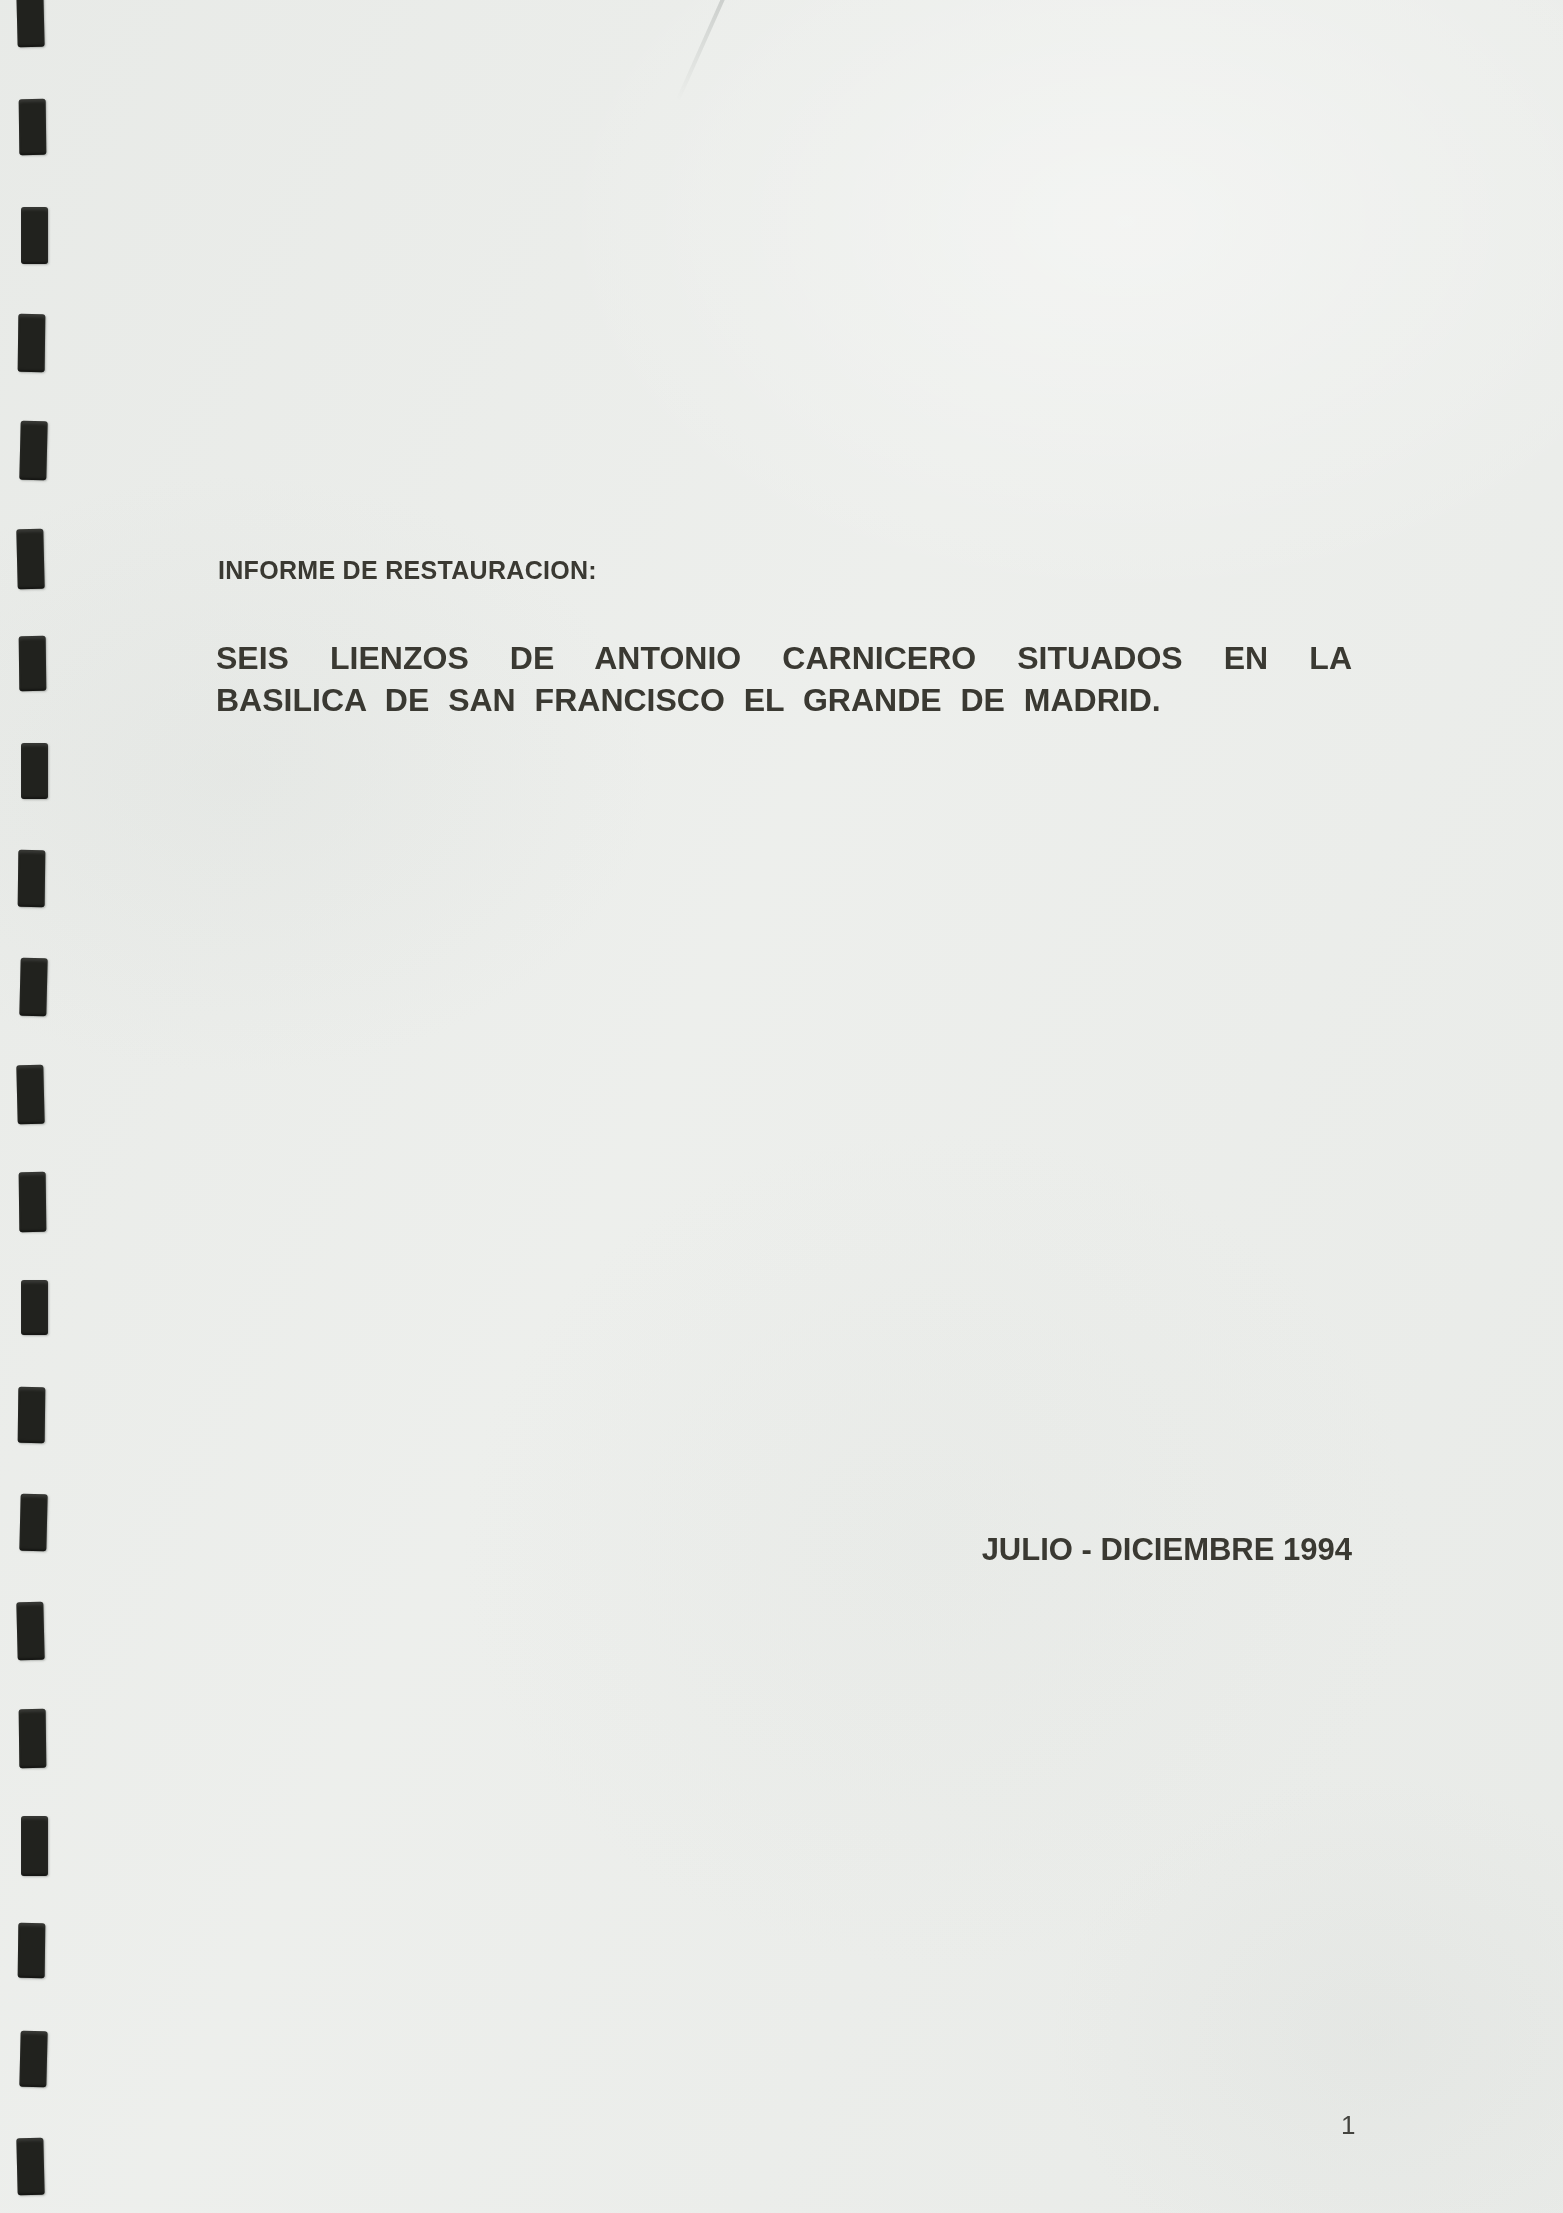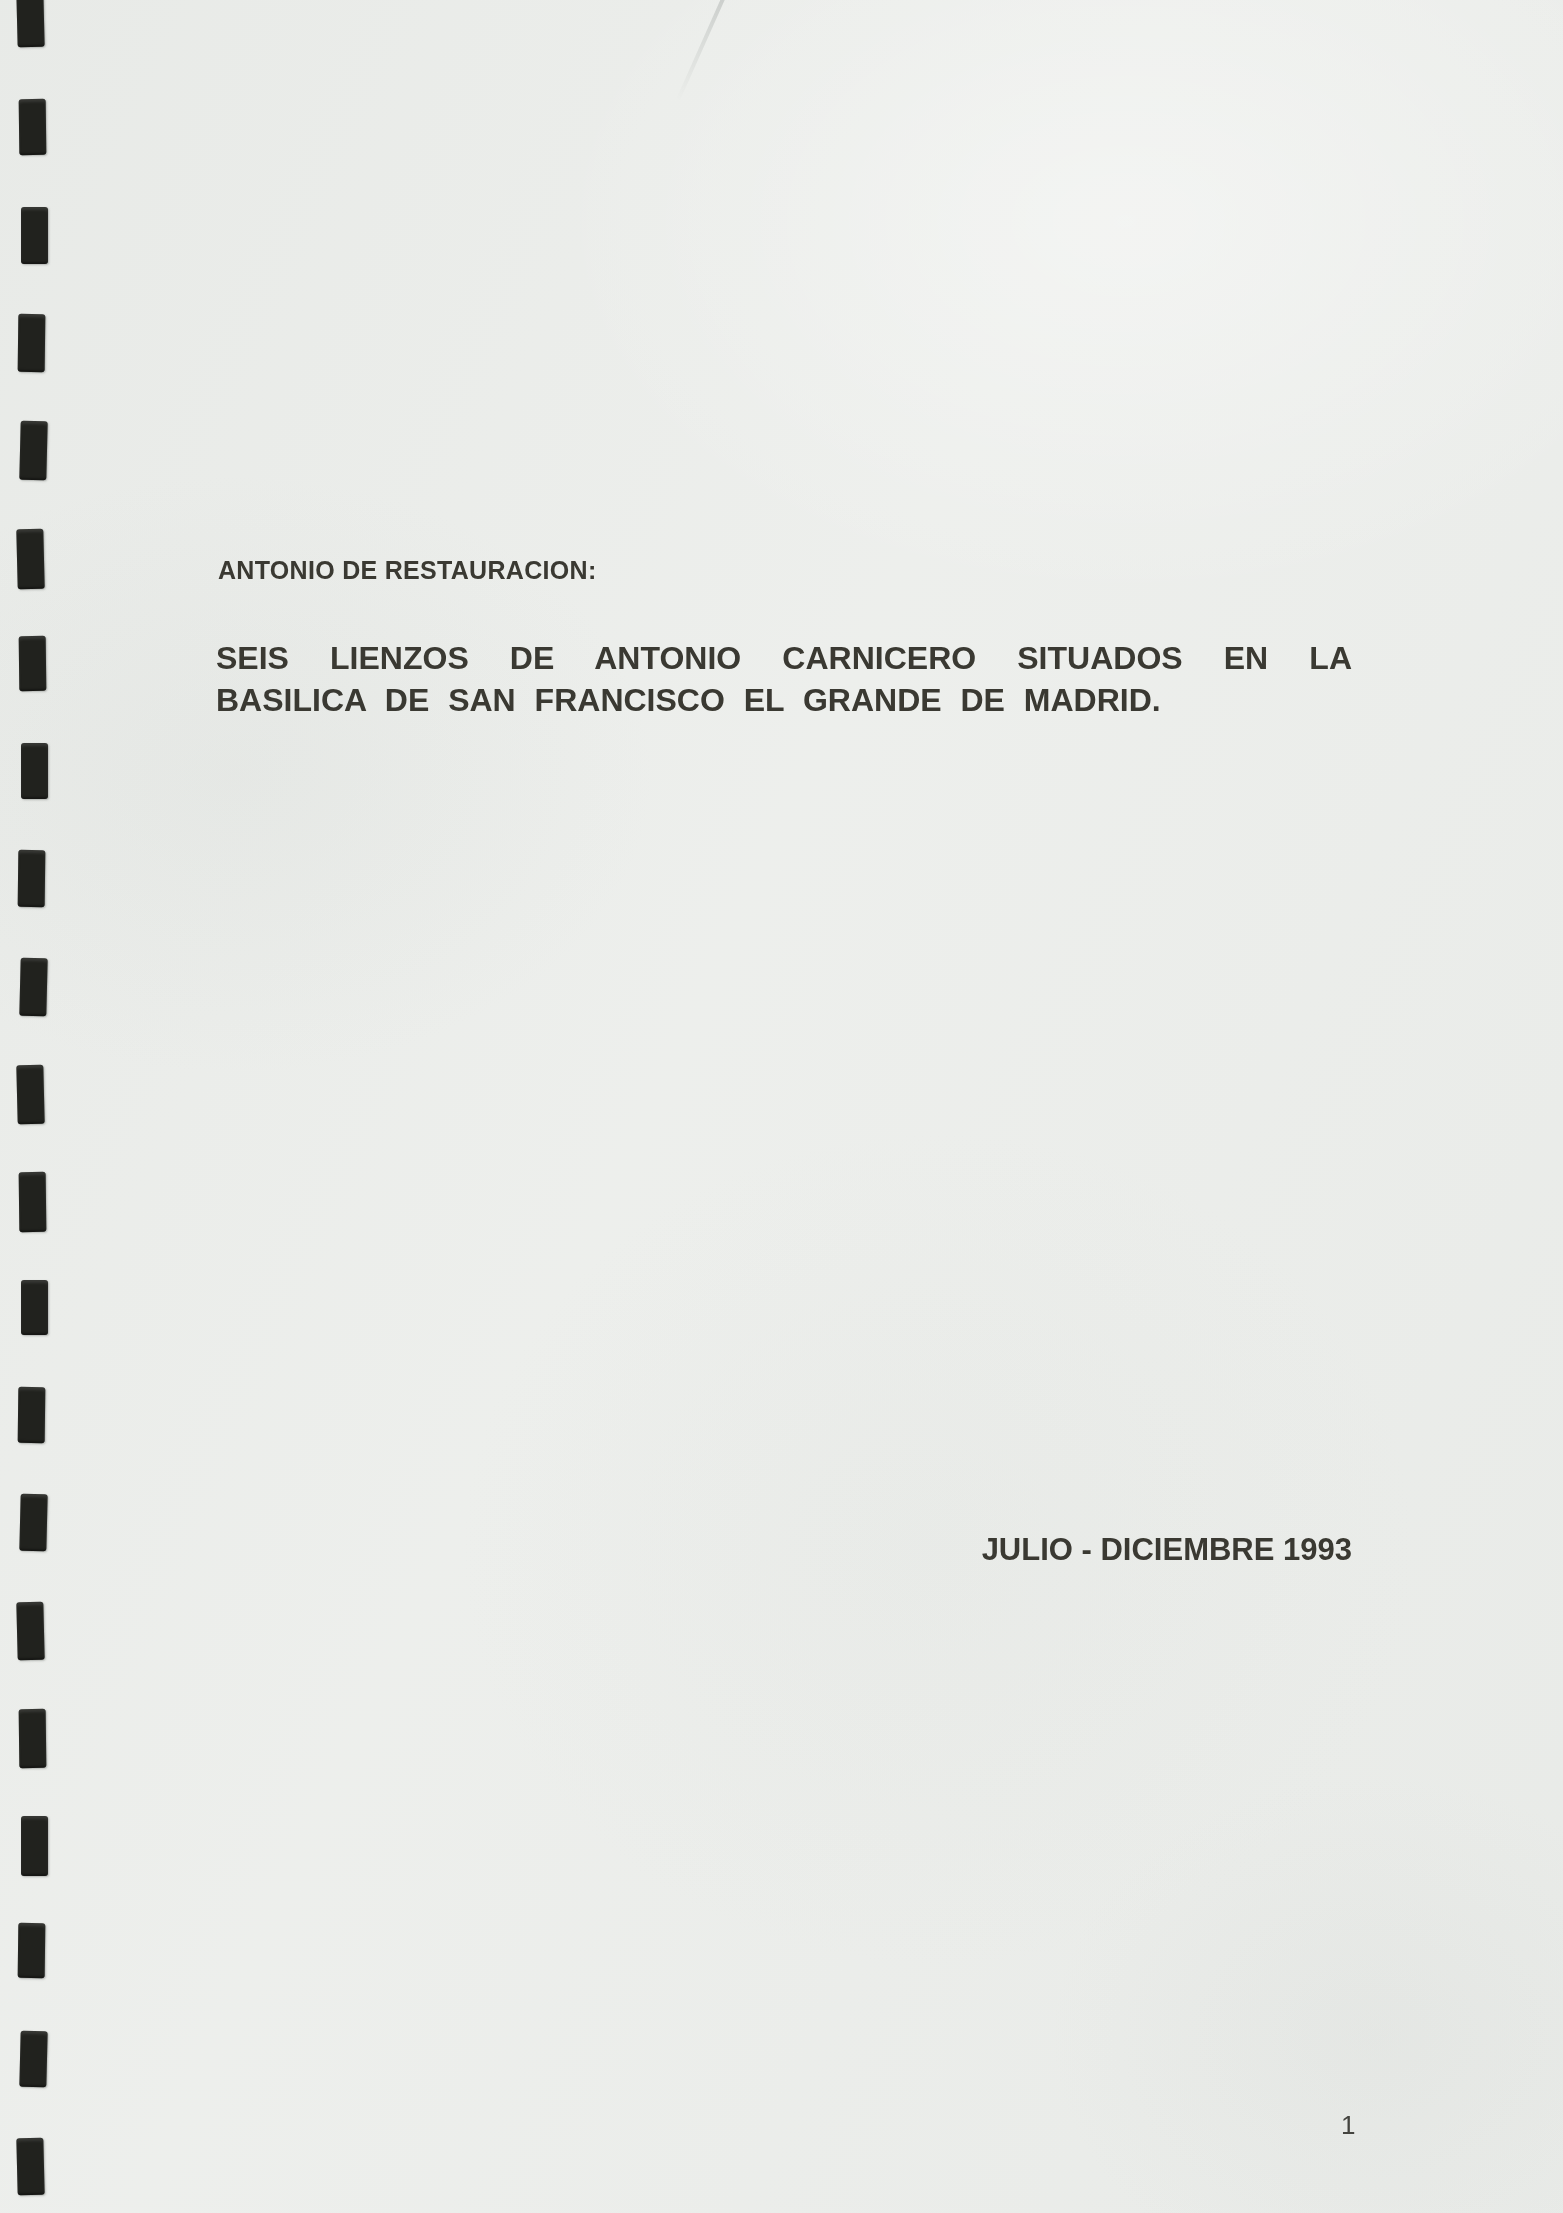--- a/index.html
+++ b/index.html
@@ -122,22 +122,22 @@
     <div class="hole" style="top: 1386.9px; left: 18px; height: 56px; transform: rotate(0.7deg);"></div>
     <div class="hole" style="top: 1494.2px; left: 20px; height: 57px; transform: rotate(1.4deg);"></div>
     <div class="hole" style="top: 1601.5px; left: 17px; height: 58px; transform: rotate(-1.4deg);"></div>
     <div class="hole" style="top: 1708.8px; left: 19px; height: 59px; transform: rotate(-0.7deg);"></div>
     <div class="hole" style="top: 1816.1px; left: 21px; height: 60px; transform: rotate(0deg);"></div>
     <div class="hole" style="top: 1923.4px; left: 18px; height: 55px; transform: rotate(0.7deg);"></div>
     <div class="hole" style="top: 2030.7px; left: 20px; height: 56px; transform: rotate(1.4deg);"></div>
     <div class="hole" style="top: 2138px; left: 17px; height: 57px; transform: rotate(-1.4deg);"></div>
   </div>
 
-<div class="report-header">ANTONIO DE RESTAURACION:</div>
+<div class="report-header">INFORME DE RESTAURACION:</div>
 
 <div class="report-title">
   <div class="title-line-1">SEIS LIENZOS DE ANTONIO CARNICERO SITUADOS EN LA</div>
   <div class="title-line-2">BASILICA DE SAN FRANCISCO EL GRANDE DE MADRID.</div>
 </div>
 
-<div class="report-date">JULIO - DICIEMBRE 1993</div>
+<div class="report-date">JULIO - DICIEMBRE 1994</div>
 
 <div class="page-number">1</div>
 
 </body></html>

